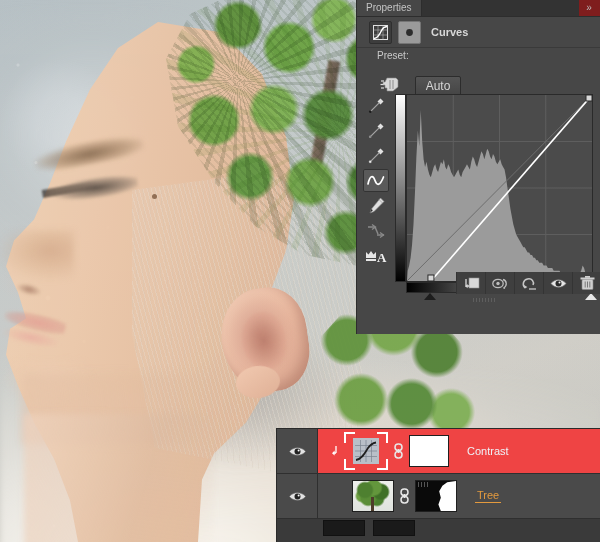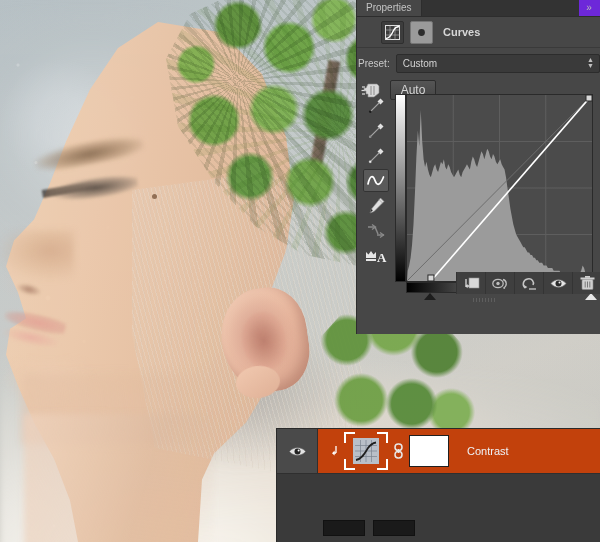--- a/index.html
+++ b/index.html
@@ -168,36 +168,36 @@
       linear-gradient(-38deg, rgba(108,86,64,.45) 0 2px, transparent 2px 18px);
     filter:blur(.8px);}
 
   
   .tone{position:absolute;inset:0;background:linear-gradient(180deg,rgba(180,188,192,.10),rgba(200,196,188,.12));
     mix-blend-mode:soft-light;}
 
   
   .props{position:absolute;left:356px;top:0;width:244px;height:334px;
     background:#474747;border-left:1px solid #2d2d2d;}
-  .props-tabbar{position:relative;height:16px;background:#6d28d9;border-bottom:1px solid #2d2d2d;padding-left:44px;}
+  .props-tabbar{position:relative;height:16px;background:#7f1d1d;border-bottom:1px solid #2d2d2d;padding-left:44px;}
   .props-tab{position:absolute;left:0;top:0;height:16px;padding:0 9px;
     background:#474747;color:#c4c4c4;font-size:10px;line-height:16px;
     border-right:1px solid #2d2d2d;}
   .tab-rest{position:absolute;left:62px;top:0;right:22px;height:16px;background:#333;}
   .tab-chev{position:absolute;right:4px;top:1px;width:16px;height:14px;color:#b9b9b9;
     font-size:10px;line-height:14px;text-align:center;}
 
-  .props-head{height:30px;display:flex;align-items:center;padding:0 24px;gap:6px;
+  .props-head{height:30px;display:flex;align-items:center;padding:0 12px;gap:6px;
     border-bottom:1px solid #3a3a3a;background:#474747;}
   .icon-btn{width:21px;height:21px;display:flex;align-items:center;justify-content:center;
     background:#3d3d3d;border:1px solid #2f2f2f;border-radius:2px;}
   .icon-btn.light{background:#9a9a9a;border-color:#757575;}
   .props-title{color:#d8d8d8;font-size:11px;font-weight:bold;margin-left:4px;}
 
-  .row{display:flex;align-items:center;padding:0 1px;gap:6px;height:26px;}
+  .row{display:flex;align-items:flex-start;padding:0 20px;gap:12px;height:26px;}
   .row-label{color:#c9c9c9;font-size:10px;}
   .select{flex:1;height:17px;background:#3a3a3a;border:1px solid #2c2c2c;border-radius:2px;
     color:#d2d2d2;font-size:10px;display:flex;align-items:center;padding:0 6px;position:relative;}
   .select .arrows{position:absolute;right:5px;top:2px;color:#c0c0c0;font-size:7px;line-height:6px;text-align:center;}
   .auto-btn{width:44px;height:18px;background:linear-gradient(180deg,#555,#454545);
     border:1px solid #2c2c2c;border-radius:2px;color:#d6d6d6;font-size:12px;
     display:flex;align-items:center;justify-content:center;}
 
   .curve-area{position:absolute;left:0;top:92px;width:244px;height:210px;}
   .tool-col{position:absolute;left:2px;top:2px;width:34px;display:flex;flex-direction:column;
@@ -232,21 +232,21 @@
     background:#3f3f3f;border-right:1px solid #343434;}
   .bbtn:first-child{border-left:1px solid #343434;}
   .grip{position:absolute;left:116px;bottom:0;width:22px;height:4px;
     background:repeating-linear-gradient(90deg,#5e5e5e 0 1px, transparent 1px 3px);}
 
   
   .layers{position:absolute;left:276px;top:428px;width:324px;height:114px;
     background:#3a3a3a;border-top:1px solid #2a2a2a;border-left:1px solid #2a2a2a;}
   .layer{position:relative;height:44px;display:flex;align-items:center;
     border-bottom:1px solid #2f2f2f;}
-  .layer.sel{background:#c2410c;}
+  .layer.sel{background:#ef4444;}
   .layer.unsel{background:#4a4a4a;}
   .eye-cell{width:40px;height:100%;display:flex;align-items:center;justify-content:center;
     border-right:1px solid #2f2f2f;background:#4a4a4a;}
   .thumb-wrap{display:flex;align-items:center;gap:4px;padding-left:10px;}
   .sel-brackets{position:relative;width:44px;height:40px;display:flex;align-items:center;justify-content:center;}
   .br{position:absolute;width:9px;height:9px;border:2px solid #fff;}
   .br.tl{left:0;top:1px;border-right:none;border-bottom:none;}
   .br.tr{right:0;top:1px;border-left:none;border-bottom:none;}
   .br.bl{left:0;bottom:1px;border-right:none;border-top:none;}
   .br.br2{right:0;bottom:1px;border-left:none;border-top:none;}
@@ -329,24 +329,20 @@
         <svg width="13" height="13" viewBox="0 0 13 13">
           <rect x="0" y="0" width="13" height="13" fill="#9a9a9a"></rect>
           <circle cx="6.5" cy="6.5" r="3.4" fill="#2c2c2c"></circle>
         </svg>
       </div>
       <div class="props-title">Curves</div>
     </div>
 
     <div class="row" style="margin-top:2px;">
       <div class="row-label">Preset:</div>
-      <div class="select">
-        <span>Custom</span>
-        <span class="arrows">▲<br>▼</span>
-      </div>
     </div>
 
     <div class="row" style="height:28px;">
       <div style="width:26px;display:flex;align-items:center;justify-content:center;">
         <svg width="20" height="17" viewBox="0 0 20 17">
           <path d="M7 2 L16 2 L18 4 L18 11 L13 15 L7 15 L7 12 L5 12 L5 9 L3 9 L3 6 L5 6 Z" fill="#d8d8d8" stroke="#8a8a8a" stroke-width=".6"></path>
           <line x1="1" y1="5" x2="4" y2="5" stroke="#dcdcdc" stroke-width="1.2"></line>
           <line x1="0.5" y1="8.5" x2="3.5" y2="8.5" stroke="#dcdcdc" stroke-width="1.2"></line>
           <line x1="1" y1="12" x2="4" y2="12" stroke="#dcdcdc" stroke-width="1.2"></line>
           <line x1="10" y1="4" x2="10" y2="13" stroke="#6f6f6f" stroke-width=".7"></line>
@@ -515,20 +511,56 @@
             <rect x="2" y="1" width="7" height="6.4" rx="3.2" fill="none" stroke="#e8e8e8" stroke-width="1.5"></rect>
             <rect x="2" y="8.6" width="7" height="6.4" rx="3.2" fill="none" stroke="#e8e8e8" stroke-width="1.5"></rect>
             <line x1="5.5" y1="6" x2="5.5" y2="10" stroke="#e8e8e8" stroke-width="1.5"></line>
           </svg>
         </div>
         <div class="mask-white"></div>
       </div>
       <div class="layer-name name-contrast">Contrast</div>
     </div>
 
+    <div class="layer unsel">
+      <div class="eye-cell">
+        <svg width="19" height="13" viewBox="0 0 19 13">
+          <path d="M1.5 6.5 C5 1.5 14 1.5 17.5 6.5 C14 11.5 5 11.5 1.5 6.5 Z" fill="#e2e2e2" stroke="#6f6f6f" stroke-width=".6"></path>
+          <circle cx="9.5" cy="6.5" r="3" fill="#222"></circle>
+          <circle cx="10.6" cy="5.4" r="1" fill="#fff"></circle>
+        </svg>
+      </div>
+      <div class="thumb-wrap" style="padding-left:34px;">
+        <div class="photo-thumb">
+          <div style="position:absolute;inset:0;background:
+              radial-gradient(circle at 30% 30%, #4e8030 0 7px, transparent 9px),
+              radial-gradient(circle at 52% 22%, #63963c 0 7px, transparent 9px),
+              radial-gradient(circle at 70% 36%, #3f7027 0 7px, transparent 9px),
+              radial-gradient(circle at 38% 56%, #5a8d37 0 7px, transparent 9px),
+              radial-gradient(circle at 60% 60%, #4a7f2e 0 6px, transparent 8px),
+              radial-gradient(circle at 22% 50%, #6ea042 0 5px, transparent 7px),
+              linear-gradient(180deg,#eef0ec,#dfe3de);"></div>
+          <div style="position:absolute;left:46%;top:52%;width:3px;height:14px;background:#4e3b2a;"></div>
+        </div>
+        <div class="link-ico">
+          <svg width="11" height="16" viewBox="0 0 11 16">
+            <rect x="2" y="1" width="7" height="6.4" rx="3.2" fill="none" stroke="#e8e8e8" stroke-width="1.5"></rect>
+            <rect x="2" y="8.6" width="7" height="6.4" rx="3.2" fill="none" stroke="#e8e8e8" stroke-width="1.5"></rect>
+            <line x1="5.5" y1="6" x2="5.5" y2="10" stroke="#e8e8e8" stroke-width="1.5"></line>
+          </svg>
+        </div>
+        <div class="mask-tree">
+          <div style="position:absolute;inset:0;background:#ffffff;
+              clip-path:polygon(100% 0%, 100% 100%, 62% 100%, 56% 78%, 62% 56%, 58% 34%, 66% 16%, 78% 4%);"></div>
+          <div style="position:absolute;left:2px;top:1px;width:12px;height:5px;
+              background:repeating-linear-gradient(90deg,#555 0 1px,transparent 1px 3px);"></div>
+        </div>
+      </div>
+      <div class="layer-name name-tree">Tree</div>
+    </div>
 
     <div class="layer-strip">
       <div class="strip-thumb"></div>
       <div class="strip-thumb2"></div>
     </div>
   </div>
 
 </div>
 
 </body></html>

